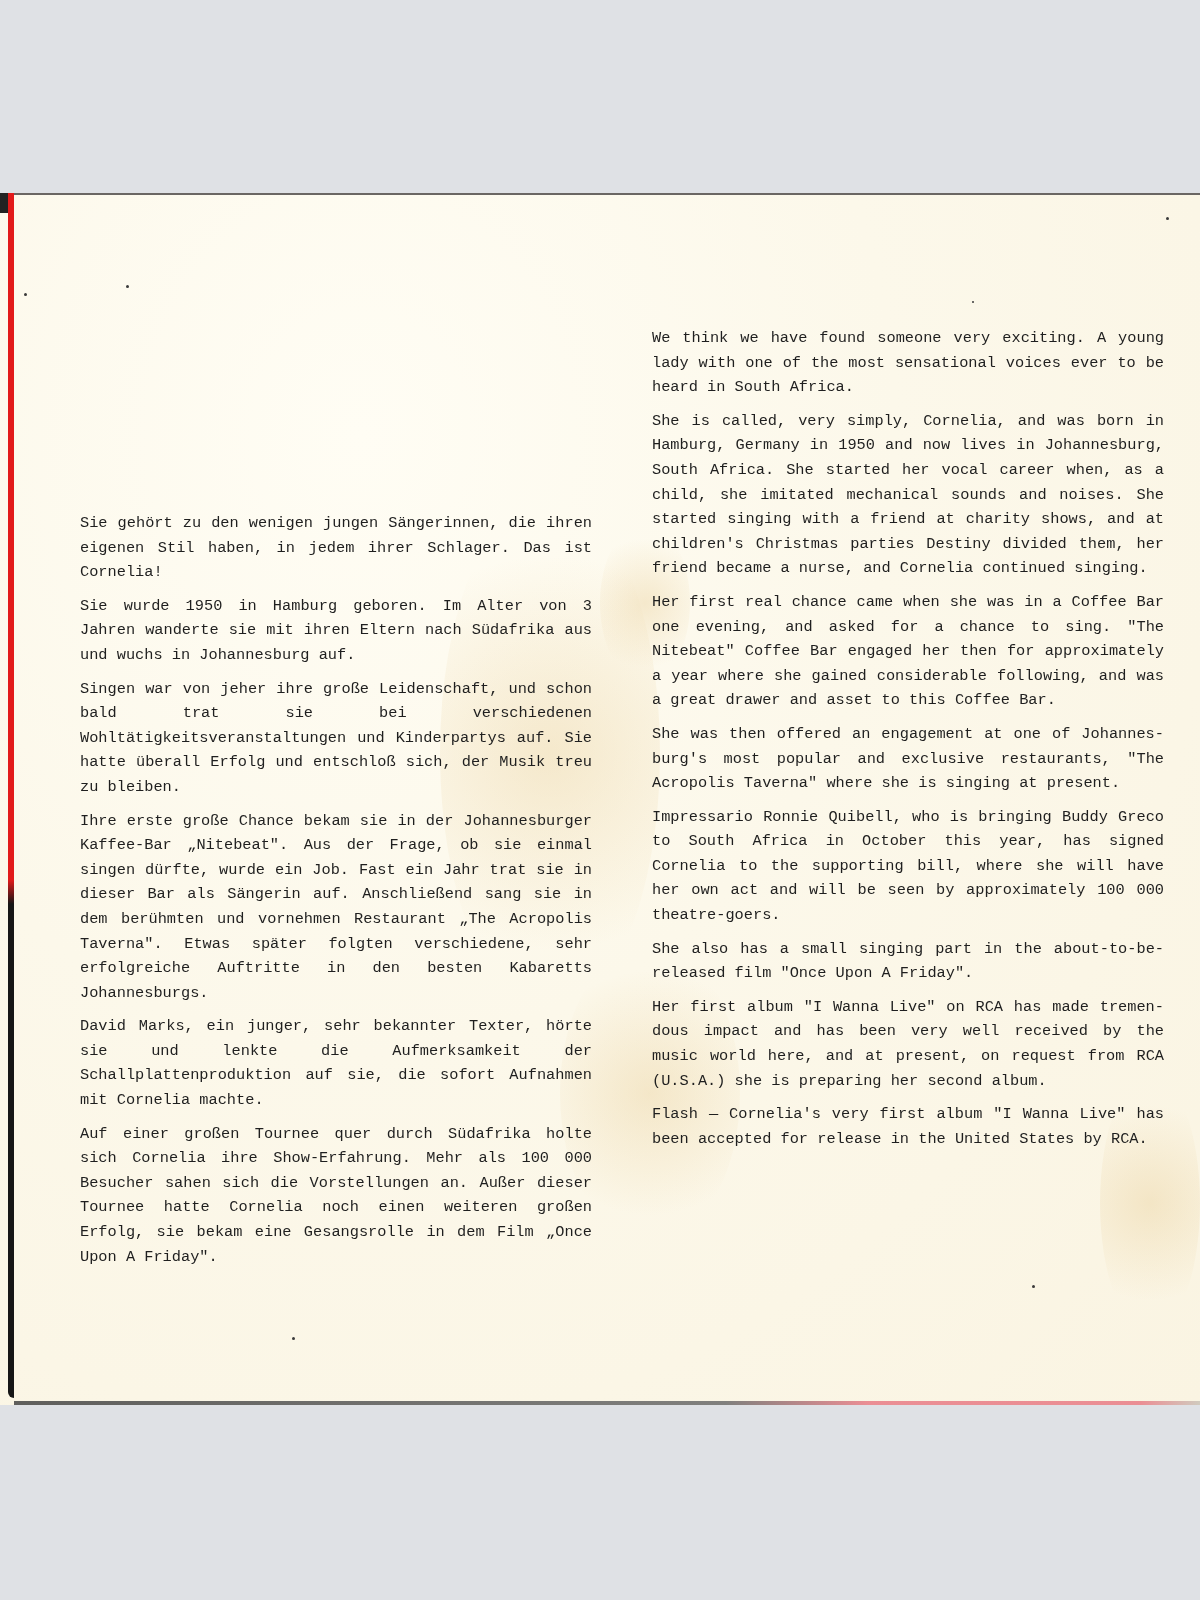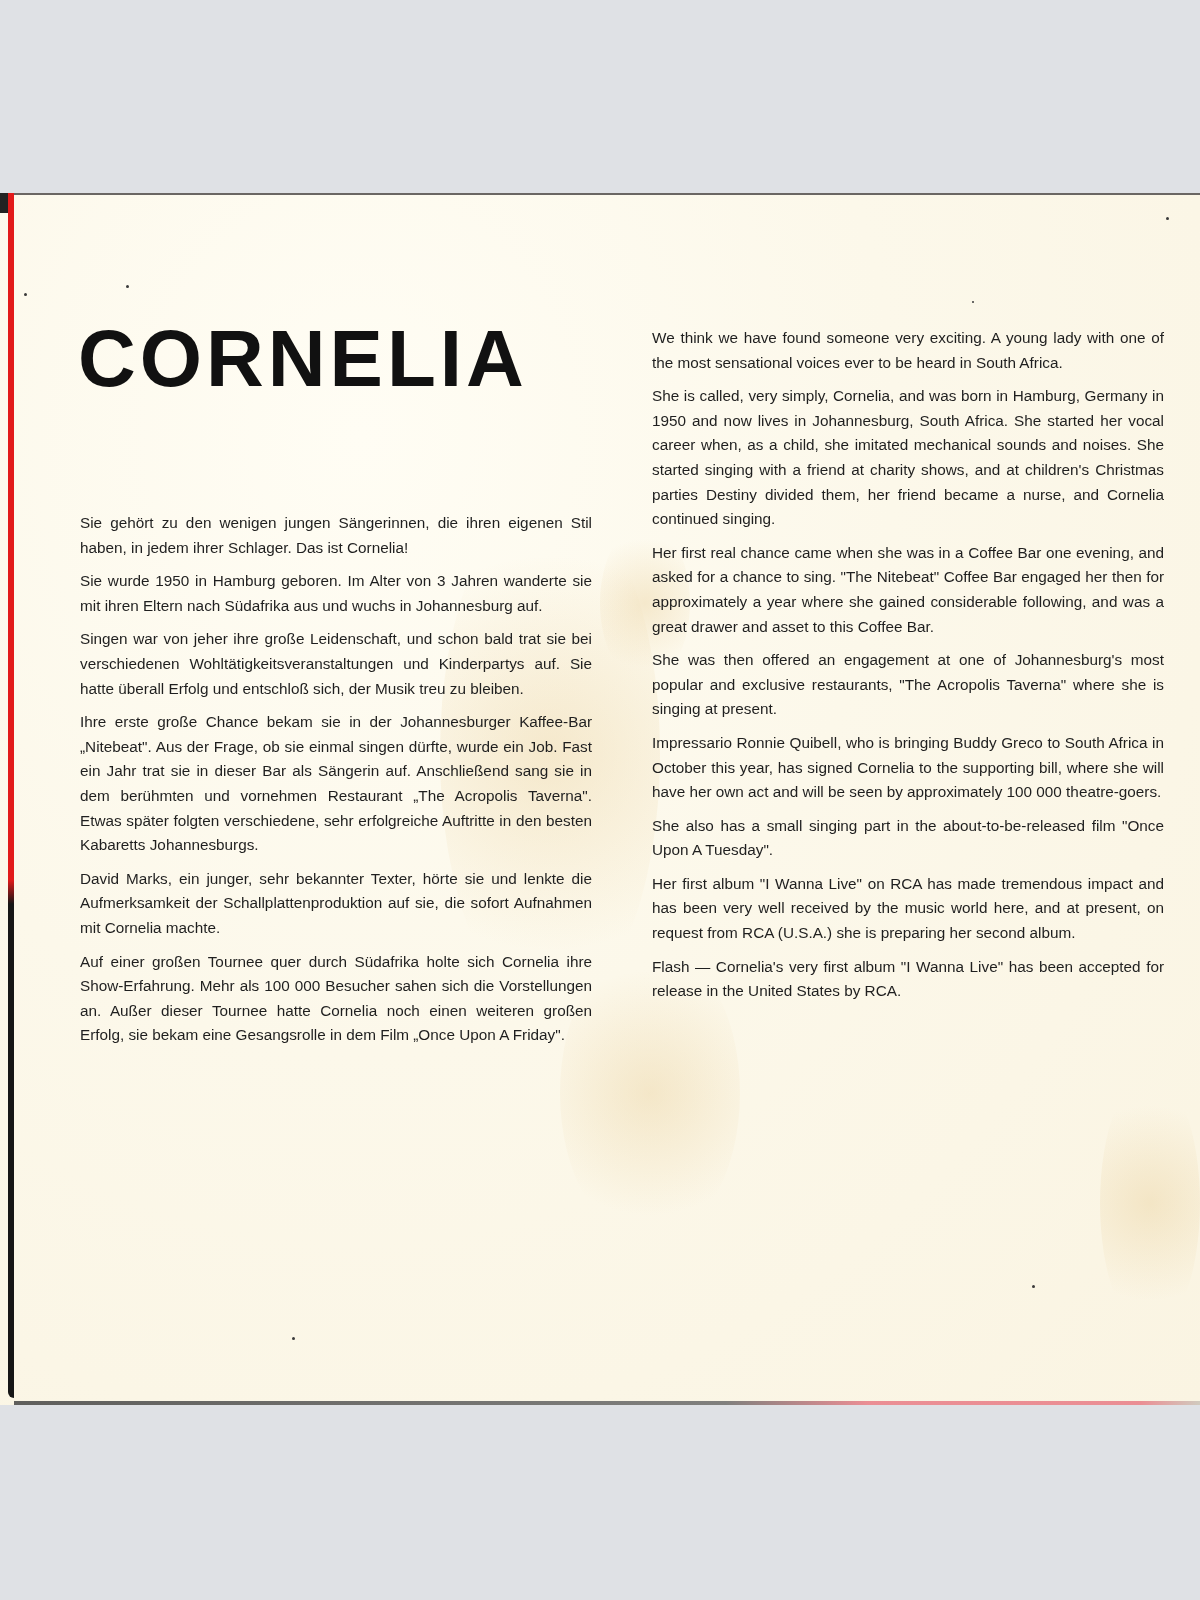--- a/index.html
+++ b/index.html
@@ -65,21 +65,21 @@
       font-family: "Liberation Sans", sans-serif;
       font-weight: bold;
       font-size: 80px;
       letter-spacing: 4px;
       color: #111;
       line-height: 1;
     }
     .col {
       position: absolute;
       width: 512px;
-      font-family: Liberation Sans, sans-serif;
+      font-family: Liberation Mono, monospace;
       font-size: 15.3px;
       line-height: 24.6px;
       color: #1f1f1f;
       text-align: justify;
       hyphens: manual;
     }
     .col p {
       margin: 0 0 9px 0;
     }
     .col-left {
@@ -105,34 +105,33 @@
   <div class="stain" style="left:600px;top:330px;width:90px;height:160px;"></div>
   <div class="stain" style="left:1100px;top:880px;width:100px;height:260px;"></div>
 
   <div class="speck" style="left:126px;top:92px;"></div>
   <div class="speck" style="left:24px;top:100px;"></div>
   <div class="speck" style="left:1166px;top:24px;"></div>
   <div class="speck" style="left:292px;top:1144px;"></div>
   <div class="speck" style="left:1032px;top:1092px;"></div>
   <div class="speck" style="left:972px;top:108px;width:2px;height:2px;"></div>
 
-  <h1 class="title">CORNELIA</h1>
 
   <div class="col col-left">
     <p>Sie gehört zu den wenigen jungen Sängerinnen, die ihren eigenen Stil haben, in jedem ihrer Schlager. Das ist Cor­nelia!</p>
     <p>Sie wurde 1950 in Hamburg geboren. Im Alter von 3 Jahren wanderte sie mit ihren Eltern nach Südafrika aus und wuchs in Johannesburg auf.</p>
     <p>Singen war von jeher ihre große Leidenschaft, und schon bald trat sie bei verschiedenen Wohltätigkeitsveranstaltun­gen und Kinderpartys auf. Sie hatte überall Erfolg und ent­schloß sich, der Musik treu zu bleiben.</p>
     <p>Ihre erste große Chance bekam sie in der Johannesburger Kaffee-Bar „Nitebeat". Aus der Frage, ob sie einmal singen dürfte, wurde ein Job. Fast ein Jahr trat sie in dieser Bar als Sängerin auf. Anschließend sang sie in dem berühmten und vornehmen Restaurant „The Acropolis Taverna". Etwas später folgten verschiedene, sehr erfolgreiche Auftritte in den besten Kabaretts Johannesburgs.</p>
     <p>David Marks, ein junger, sehr bekannter Texter, hörte sie und lenkte die Aufmerksamkeit der Schallplattenproduk­tion auf sie, die sofort Aufnahmen mit Cornelia machte.</p>
     <p>Auf einer großen Tournee quer durch Südafrika holte sich Cornelia ihre Show-Erfahrung. Mehr als 100 000 Besucher sahen sich die Vorstellungen an. Außer dieser Tournee hatte Cornelia noch einen weiteren großen Erfolg, sie be­kam eine Gesangsrolle in dem Film „Once Upon A Friday".</p>
   </div>
 
   <div class="col col-right">
     <p>We think we have found someone very exciting. A young lady with one of the most sensational voices ever to be heard in South Africa.</p>
     <p>She is called, very simply, Cornelia, and was born in Hamburg, Germany in 1950 and now lives in Johannesburg, South Africa. She started her vocal career when, as a child, she imitated mechanical sounds and noises. She started singing with a friend at charity shows, and at children's Christmas parties Destiny divided them, her friend became a nurse, and Cornelia continued singing.</p>
     <p>Her first real chance came when she was in a Coffee Bar one evening, and asked for a chance to sing. "The Nitebeat" Coffee Bar engaged her then for approximately a year where she gained considerable following, and was a great drawer and asset to this Coffee Bar.</p>
     <p>She was then offered an engagement at one of Johannes­burg's most popular and exclusive restaurants, "The Acro­polis Taverna" where she is singing at present.</p>
     <p>Impressario Ronnie Quibell, who is bringing Buddy Greco to South Africa in October this year, has signed Cornelia to the supporting bill, where she will have her own act and will be seen by approximately 100 000 theatre-goers.</p>
-    <p>She also has a small singing part in the about-to-be-re­leased film "Once Upon A Tuesday".</p>
+    <p>She also has a small singing part in the about-to-be-re­leased film "Once Upon A Friday".</p>
     <p>Her first album "I Wanna Live" on RCA has made tremen­dous impact and has been very well received by the music world here, and at present, on request from RCA (U.S.A.) she is preparing her second album.</p>
     <p>Flash — Cornelia's very first album "I Wanna Live" has been accepted for release in the United States by RCA.</p>
   </div>
 </div>
 
 </body></html>

